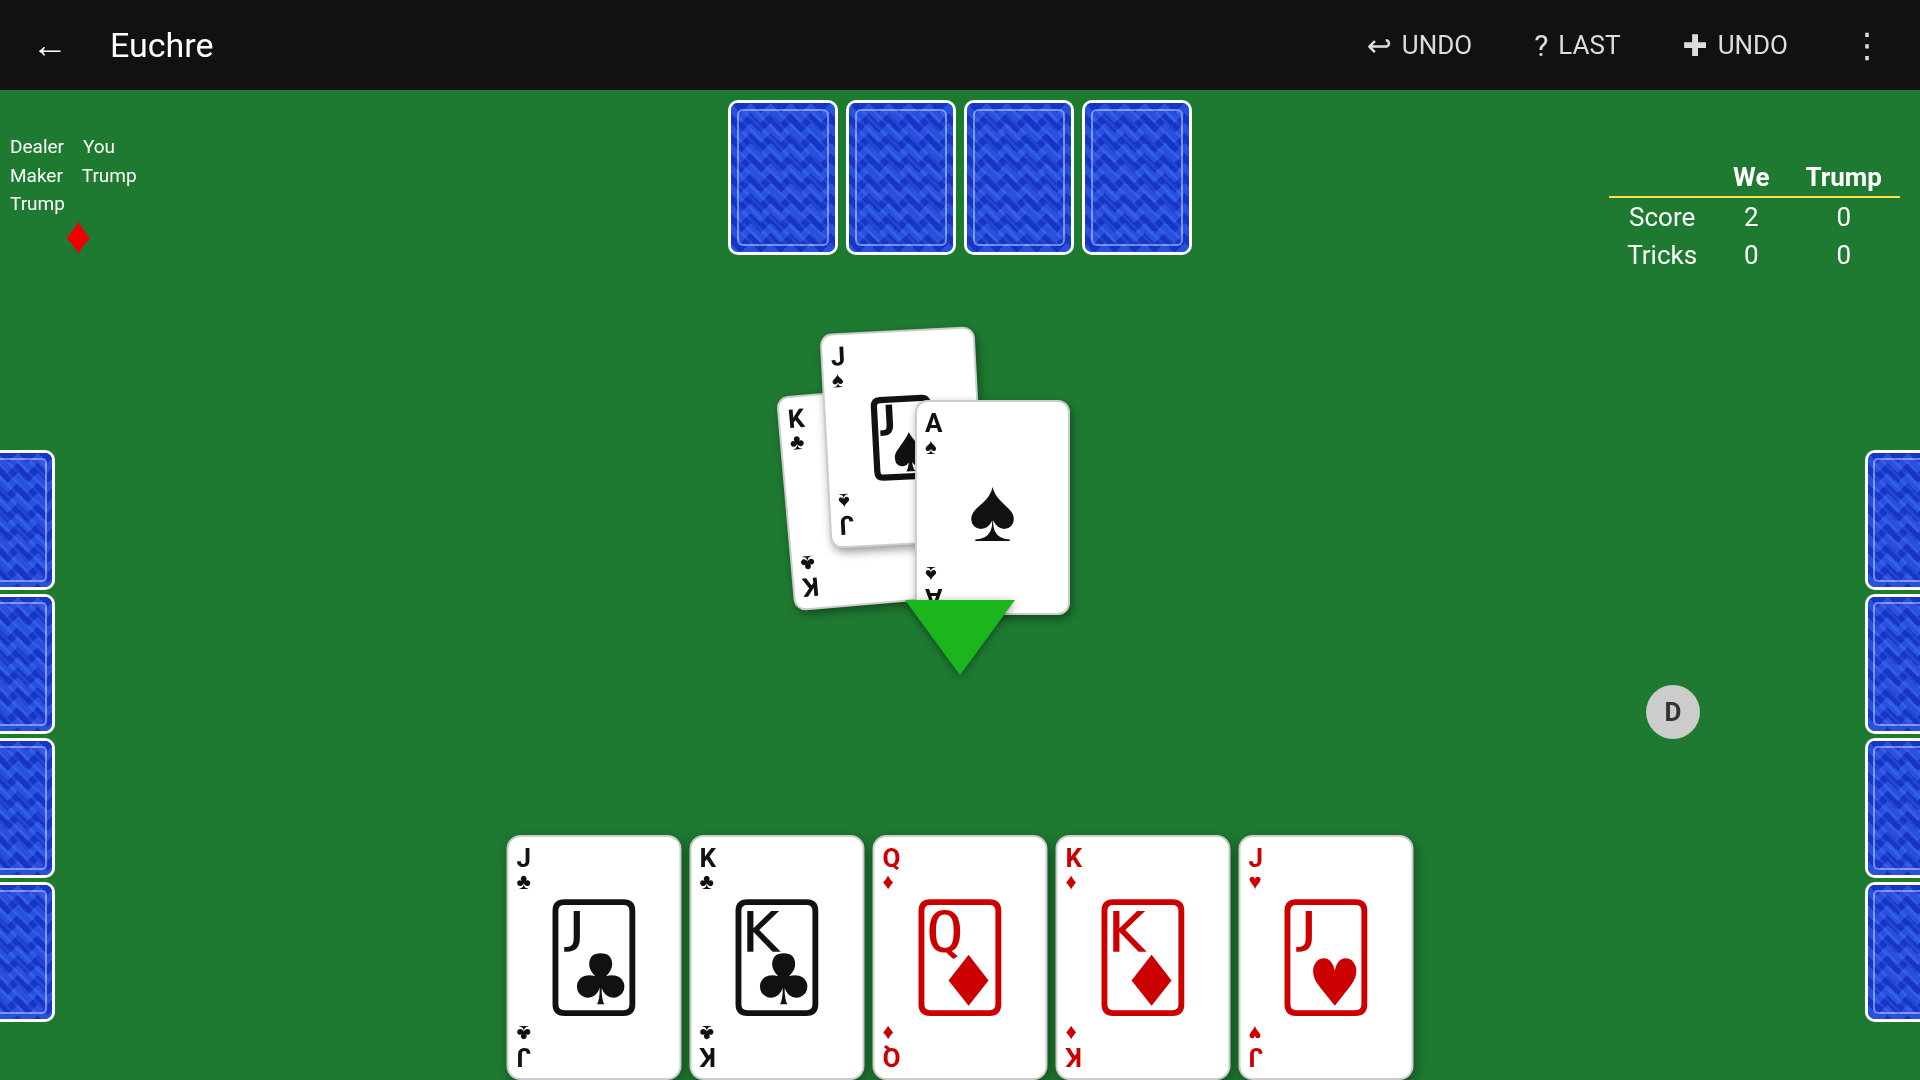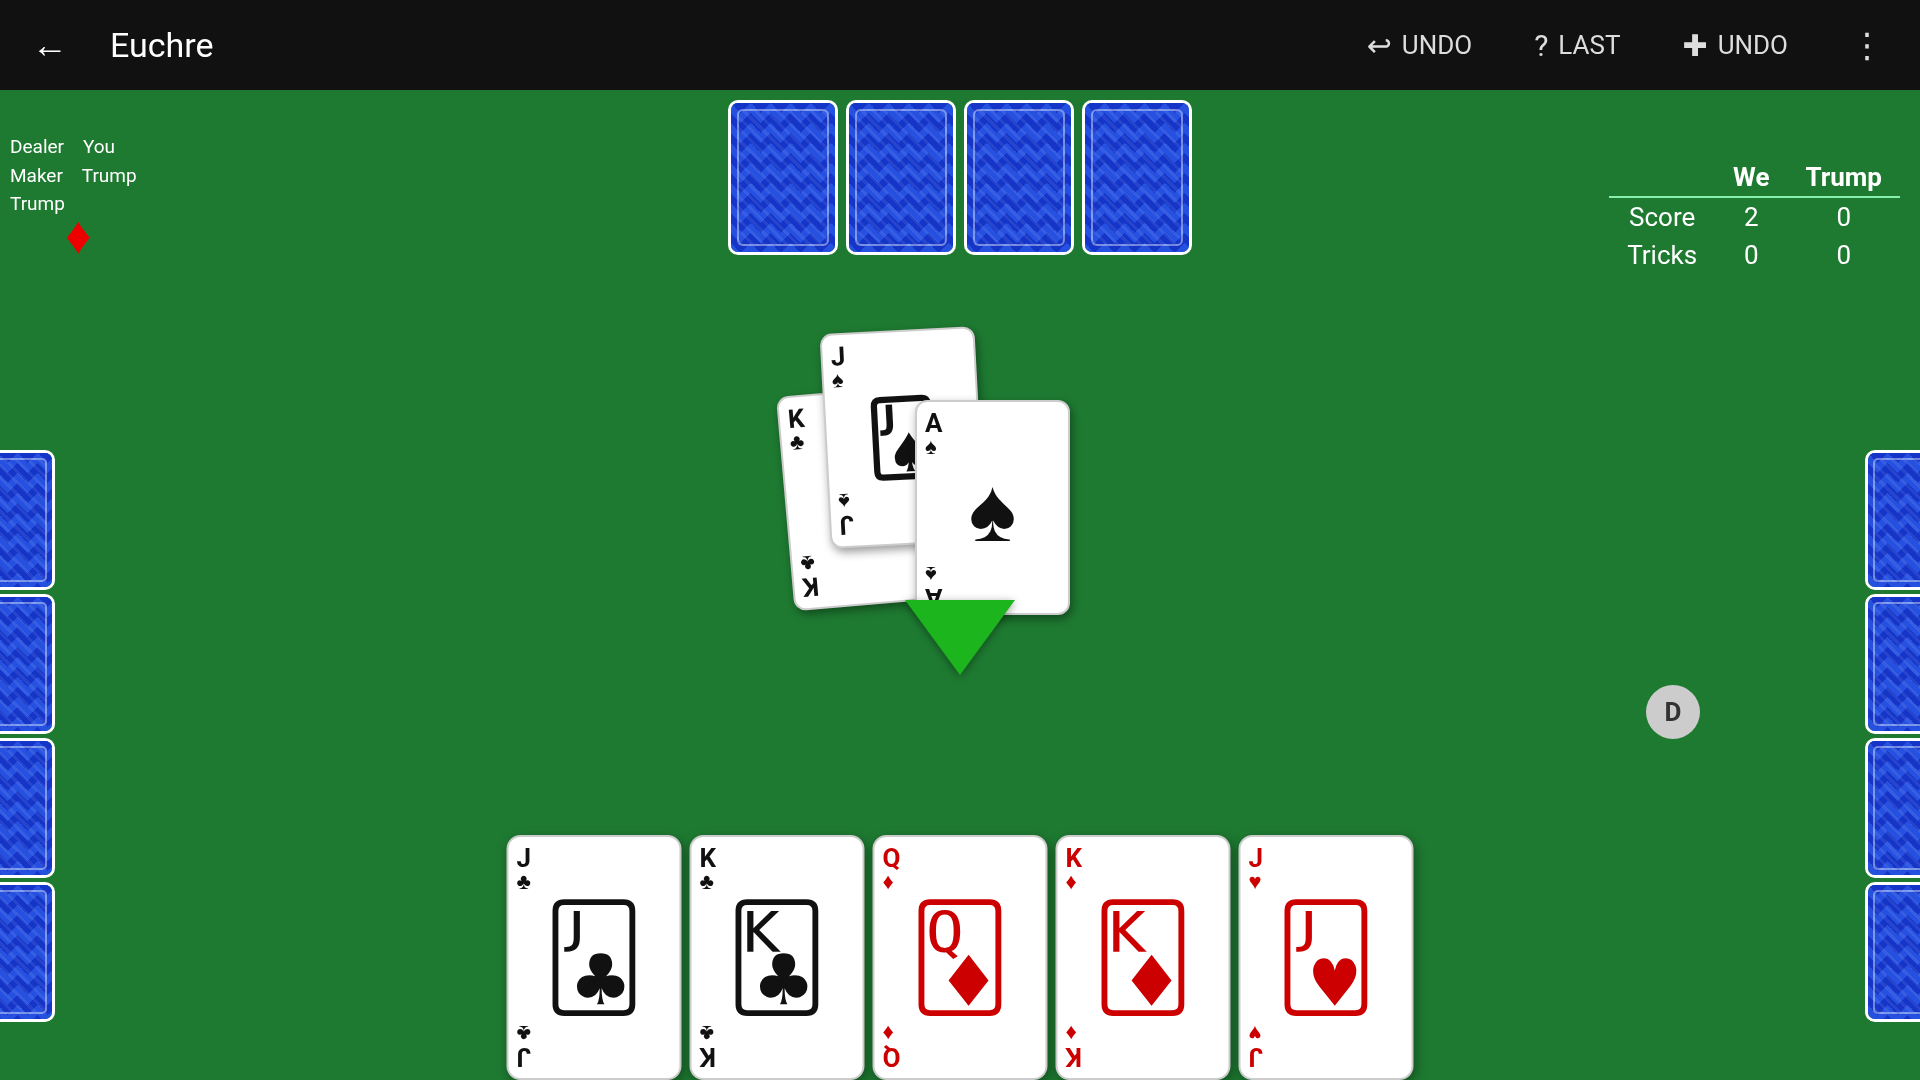--- a/index.html
+++ b/index.html
@@ -90,21 +90,21 @@
     }
     #score-panel table {
       border-collapse: collapse;
       margin-top: 48px;
     }
     #score-panel th, #score-panel td {
       padding: 4px 18px;
       text-align: center;
     }
     #score-panel .divider {
-      border-top: 2px solid #86efac;
+      border-top: 2px solid #fde047;
     }
 
     
     #north-cards {
       position: absolute;
       top: 10px;
       left: 50%;
       transform: translateX(-50%);
       display: flex;
       gap: 8px;

